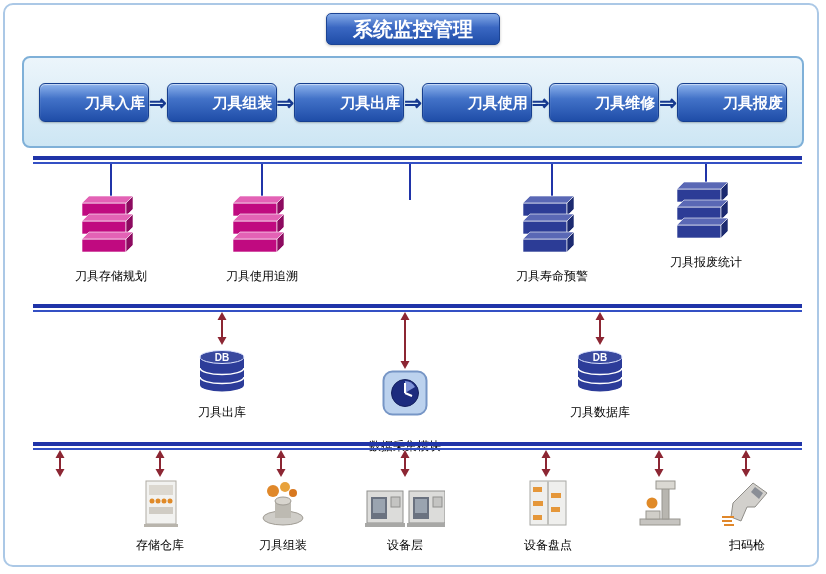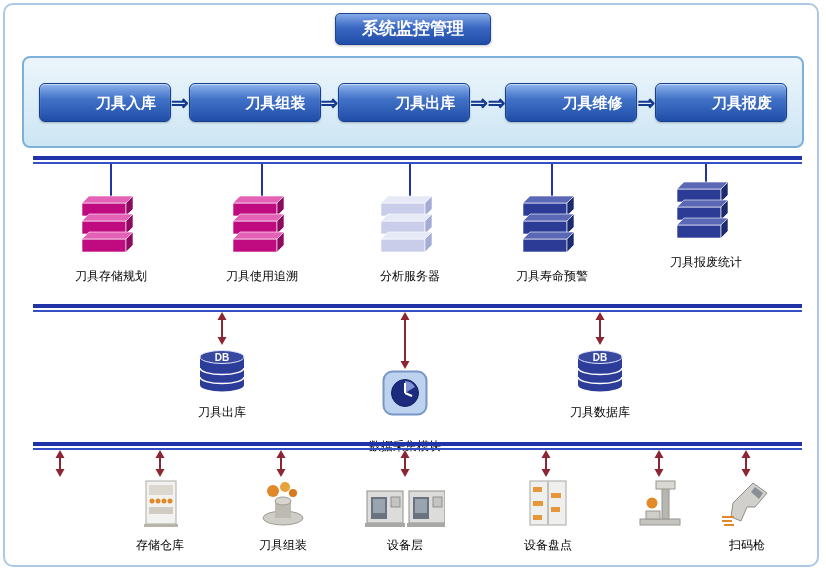--- a/index.html
+++ b/index.html
@@ -9,21 +9,21 @@
   }
   .frame{
     position:absolute;left:3px;top:3px;width:816px;height:564px;box-sizing:border-box;
     border:2px solid #abc8e6;border-radius:10px;background:#fff;
   }
   .title-box{
     position:absolute;top:13px;left:50%;transform:translateX(-50%);
     height:30px;line-height:30px;padding:0 26px;
     background:linear-gradient(180deg,#85abe8 0%,#3a67c2 45%,#1f4da8 100%);
     border:1px solid #1c4494;border-radius:5px;
-    color:#fff;font-size:17px;font-weight:bold;white-space:nowrap;
+    color:#fff;font-size:20px;font-weight:bold;white-space:nowrap;
     box-shadow:0 1px 3px rgba(0,0,0,.25);
   }
   .flow-panel{
     position:absolute;left:22px;top:56px;width:782px;height:92px;box-sizing:border-box;
     background:linear-gradient(180deg,#ecf5fb 0%,#cde6f4 100%);
     border:2px solid #7fb0d8;border-radius:8px;
     display:flex;align-items:center;justify-content:space-between;padding:0 15px;
   }
   .flow-btn{
     width:97px;height:37px;line-height:37px;text-align:center;
@@ -59,20 +59,21 @@
 
   <div class="title-box">系统监控管理</div>
 
   <div class="flow-panel">
     <div class="flow-btn">刀具入库</div>
     <span class="flow-arrow">⇒</span>
     <div class="flow-btn">刀具组装</div>
     <span class="flow-arrow">⇒</span>
     <div class="flow-btn">刀具出库</div>
     <span class="flow-arrow">⇒</span>
+    <div class="flow-btn">刀具使用</div>
     <span class="flow-arrow">⇒</span>
     <div class="flow-btn">刀具维修</div>
     <span class="flow-arrow">⇒</span>
     <div class="flow-btn">刀具报废</div>
   </div>
 
   <div class="bus" style="top:156px;"></div>
 
   <div class="vline" style="left:110px;top:164px;"></div>
   <div class="vline" style="left:261px;top:164px;"></div>
@@ -103,34 +104,20 @@
       <rect class="face" x="2" y="27" width="44" height="13"></rect>
         <polygon class="topf" points="2,27 9,20 53,20 46,27"></polygon>
         <polygon class="sidef" points="46,27 53,20 53,33 46,40"></polygon>
       <rect class="face" x="2" y="45" width="44" height="13"></rect>
         <polygon class="topf" points="2,45 9,38 53,38 46,45"></polygon>
         <polygon class="sidef" points="46,45 53,38 53,51 46,58"></polygon>
     </svg>
     <div class="node-label">刀具使用追溯</div>
   </div>
 
-  <div class="node" style="left:340px;top:194px;width:140px;">
-    <svg class="stack lavender" width="62" height="60" viewBox="0 0 62 60">
-      <rect class="face" x="2" y="9" width="44" height="13"></rect>
-        <polygon class="topf" points="2,9 9,2 53,2 46,9"></polygon>
-        <polygon class="sidef" points="46,9 53,2 53,15 46,22"></polygon>
-      <rect class="face" x="2" y="27" width="44" height="13"></rect>
-        <polygon class="topf" points="2,27 9,20 53,20 46,27"></polygon>
-        <polygon class="sidef" points="46,27 53,20 53,33 46,40"></polygon>
-      <rect class="face" x="2" y="45" width="44" height="13"></rect>
-        <polygon class="topf" points="2,45 9,38 53,38 46,45"></polygon>
-        <polygon class="sidef" points="46,45 53,38 53,51 46,58"></polygon>
-    </svg>
-    <div class="node-label">分析服务器</div>
-  </div>
 
   <div class="node" style="left:482px;top:194px;width:140px;">
     <svg class="stack navy" width="62" height="60" viewBox="0 0 62 60">
       <rect class="face" x="2" y="9" width="44" height="13"></rect>
         <polygon class="topf" points="2,9 9,2 53,2 46,9"></polygon>
         <polygon class="sidef" points="46,9 53,2 53,15 46,22"></polygon>
       <rect class="face" x="2" y="27" width="44" height="13"></rect>
         <polygon class="topf" points="2,27 9,20 53,20 46,27"></polygon>
         <polygon class="sidef" points="46,27 53,20 53,33 46,40"></polygon>
       <rect class="face" x="2" y="45" width="44" height="13"></rect>

